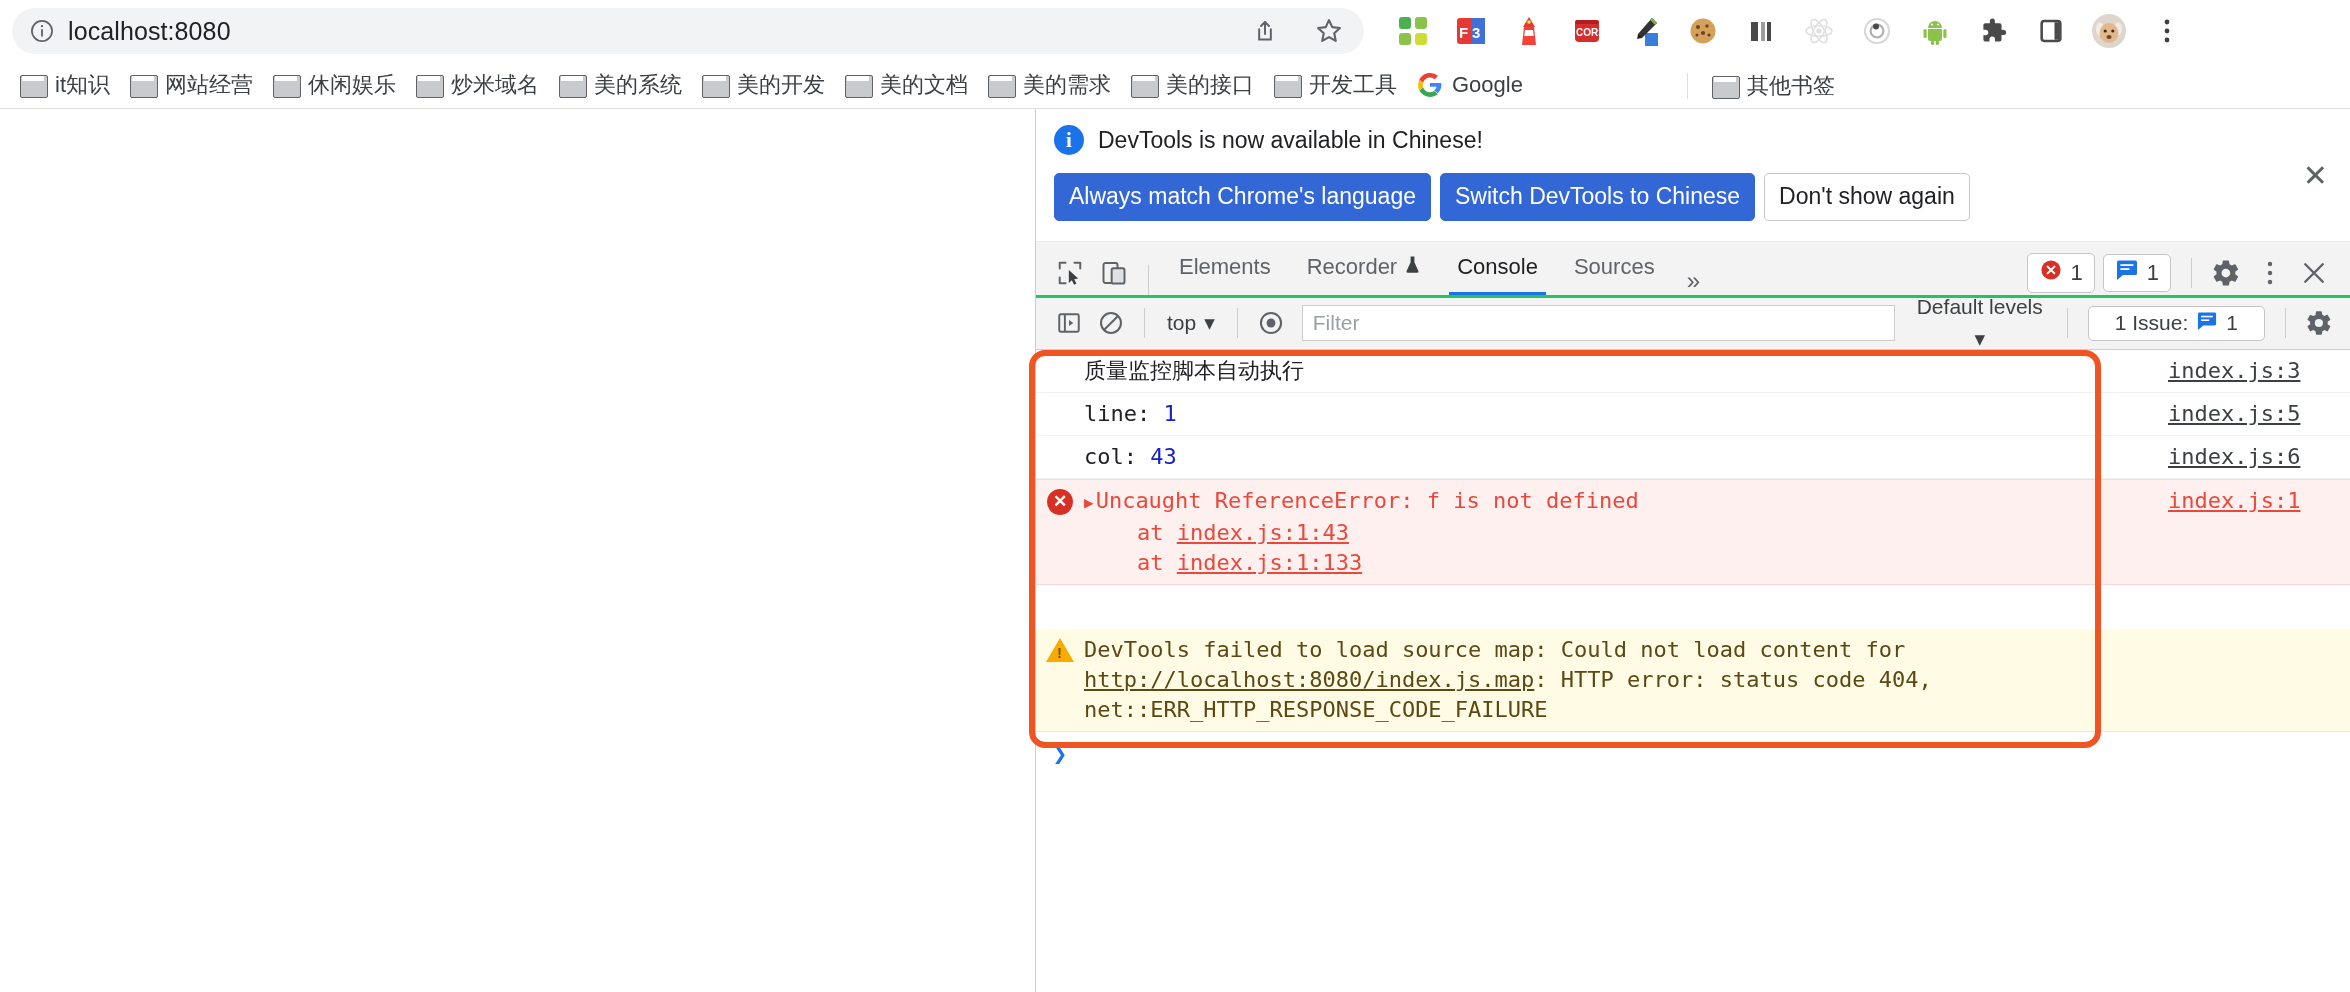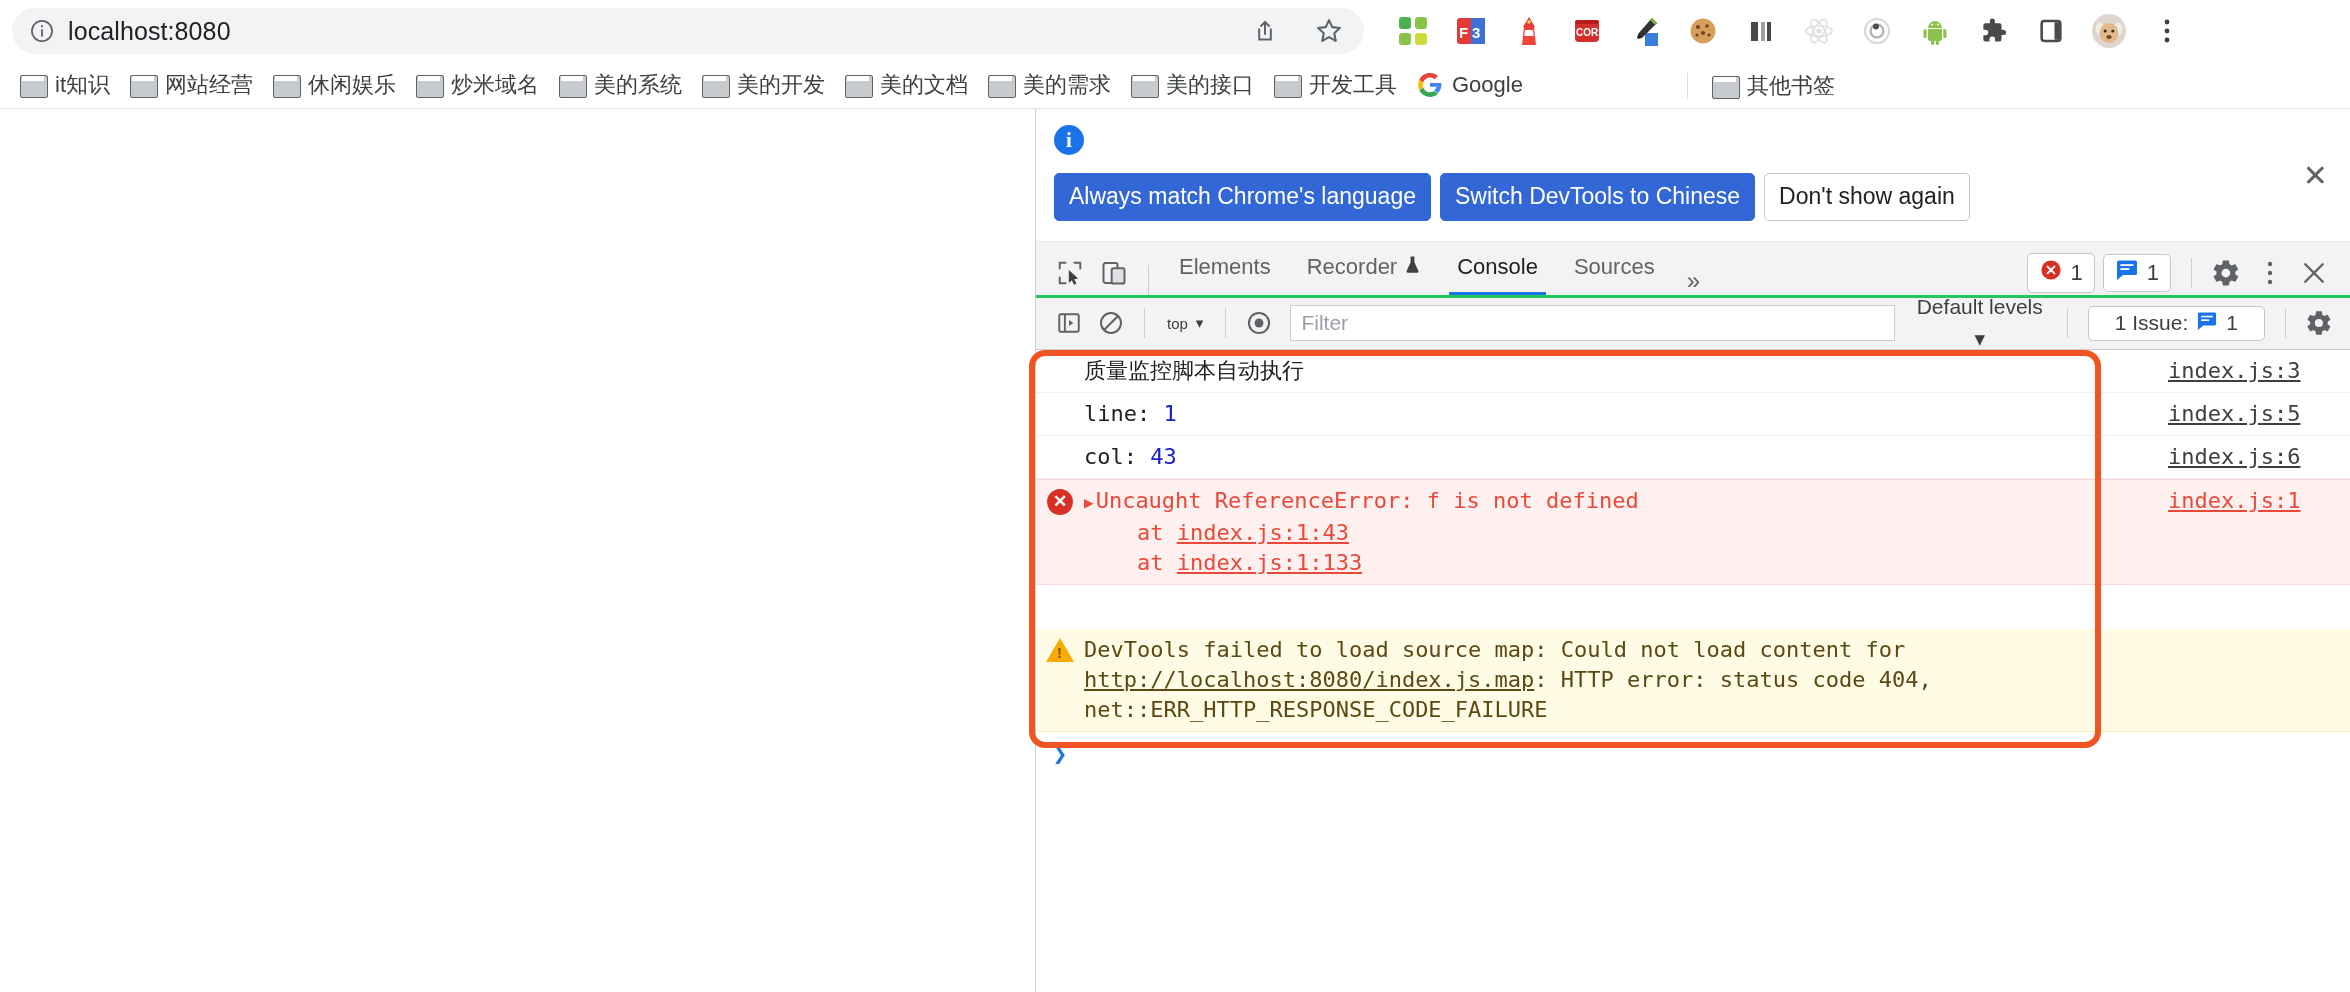--- a/index.html
+++ b/index.html
@@ -291,21 +291,21 @@
     padding: 0 10px 0 12px;
     gap: 0;
   }
   .ct-icon {
     width: 42px; height: 42px;
     display: flex; align-items: center; justify-content: center;
     flex: 0 0 auto;
   }
   #ctx-select {
     display: flex; align-items: center; gap: 8px;
-    font-size: 15px; color: #3c4043;
+    font-size: 21px; color: #3c4043;
     padding: 0 10px;
     white-space: nowrap;
   }
   #filter-input {
     flex: 1 1 auto;
     height: 36px;
     background: #ffffff;
     border: 1px solid #cdcdcd;
     margin: 0 10px;
     padding: 0 10px;
@@ -684,20 +684,21 @@
 
 <div id="content-area">
 
   <div id="page-viewport"></div>
 
   <div id="devtools">
 
     <div id="dt-banner">
       <div id="dt-banner-msg">
         <span class="info-circle">i</span>
+        <span id="dt-banner-text">DevTools is now available in Chinese!</span>
       </div>
       <div id="dt-banner-buttons">
         <div class="dtbtn primary">Always match Chrome's language</div>
         <div class="dtbtn primary">Switch DevTools to Chinese</div>
         <div class="dtbtn secondary">Don't show again</div>
       </div>
       <div id="dt-banner-close">✕</div>
     </div>
 
     <div id="dt-tabstrip">

